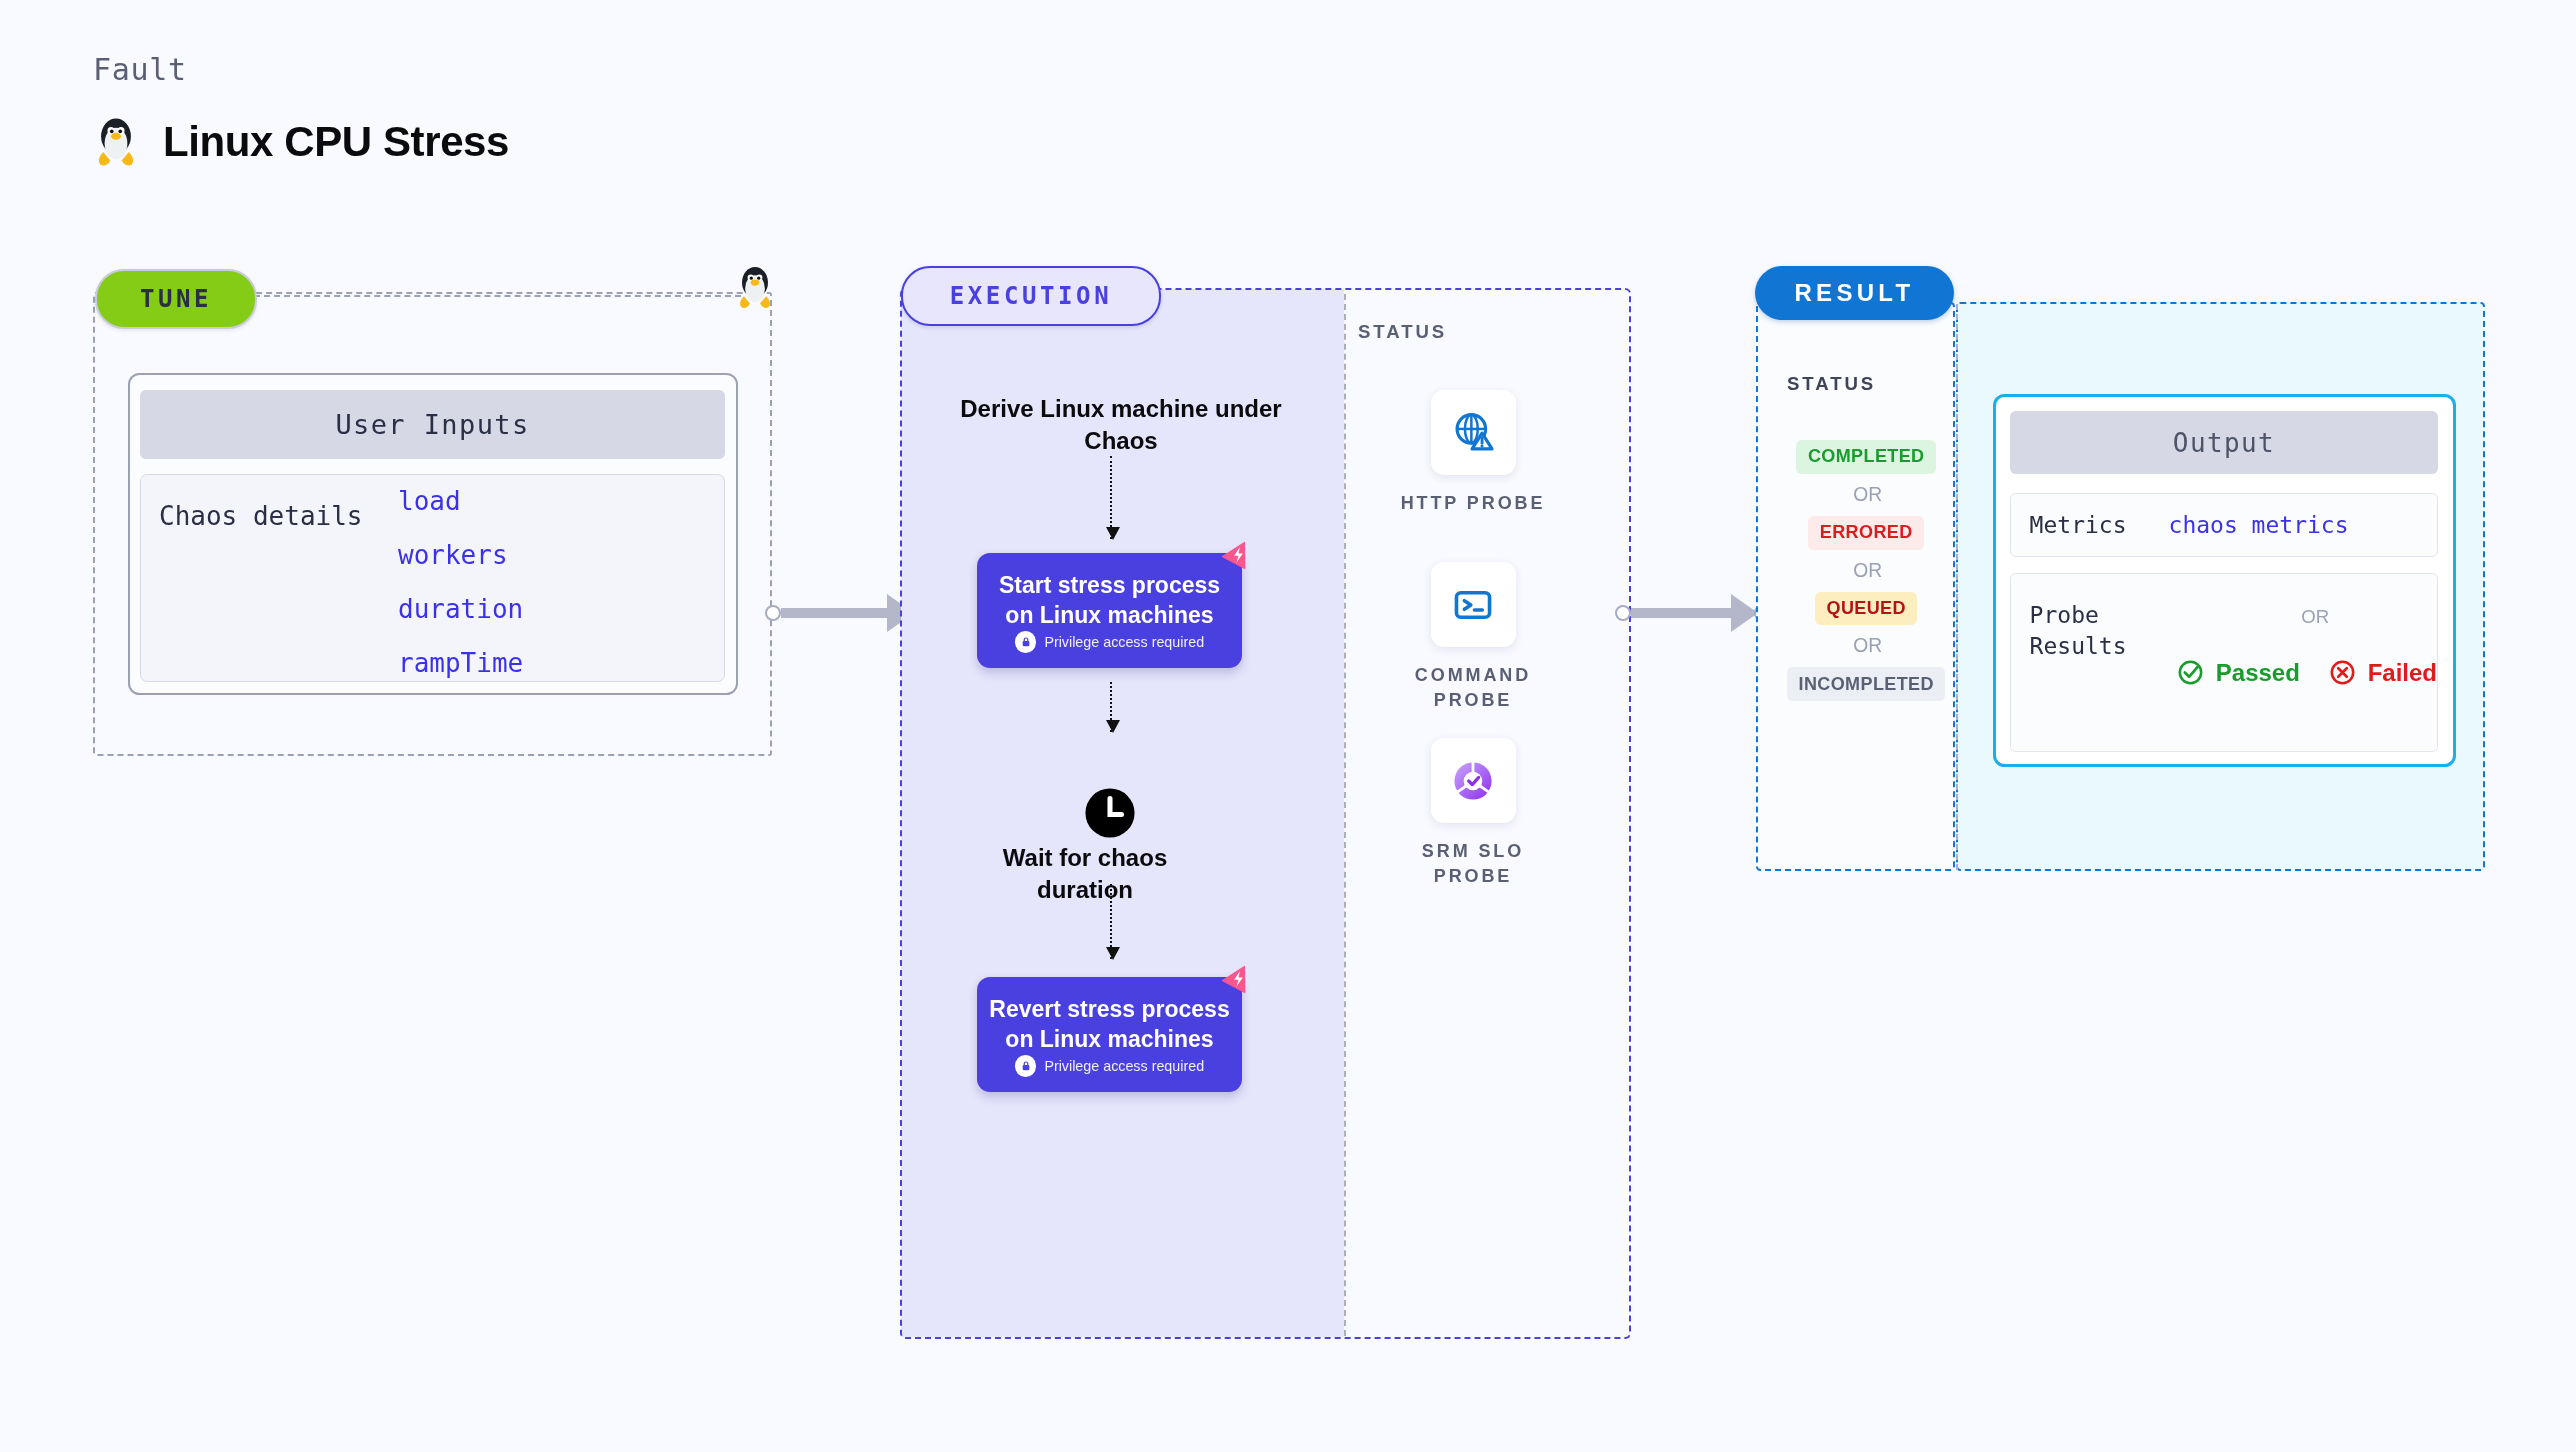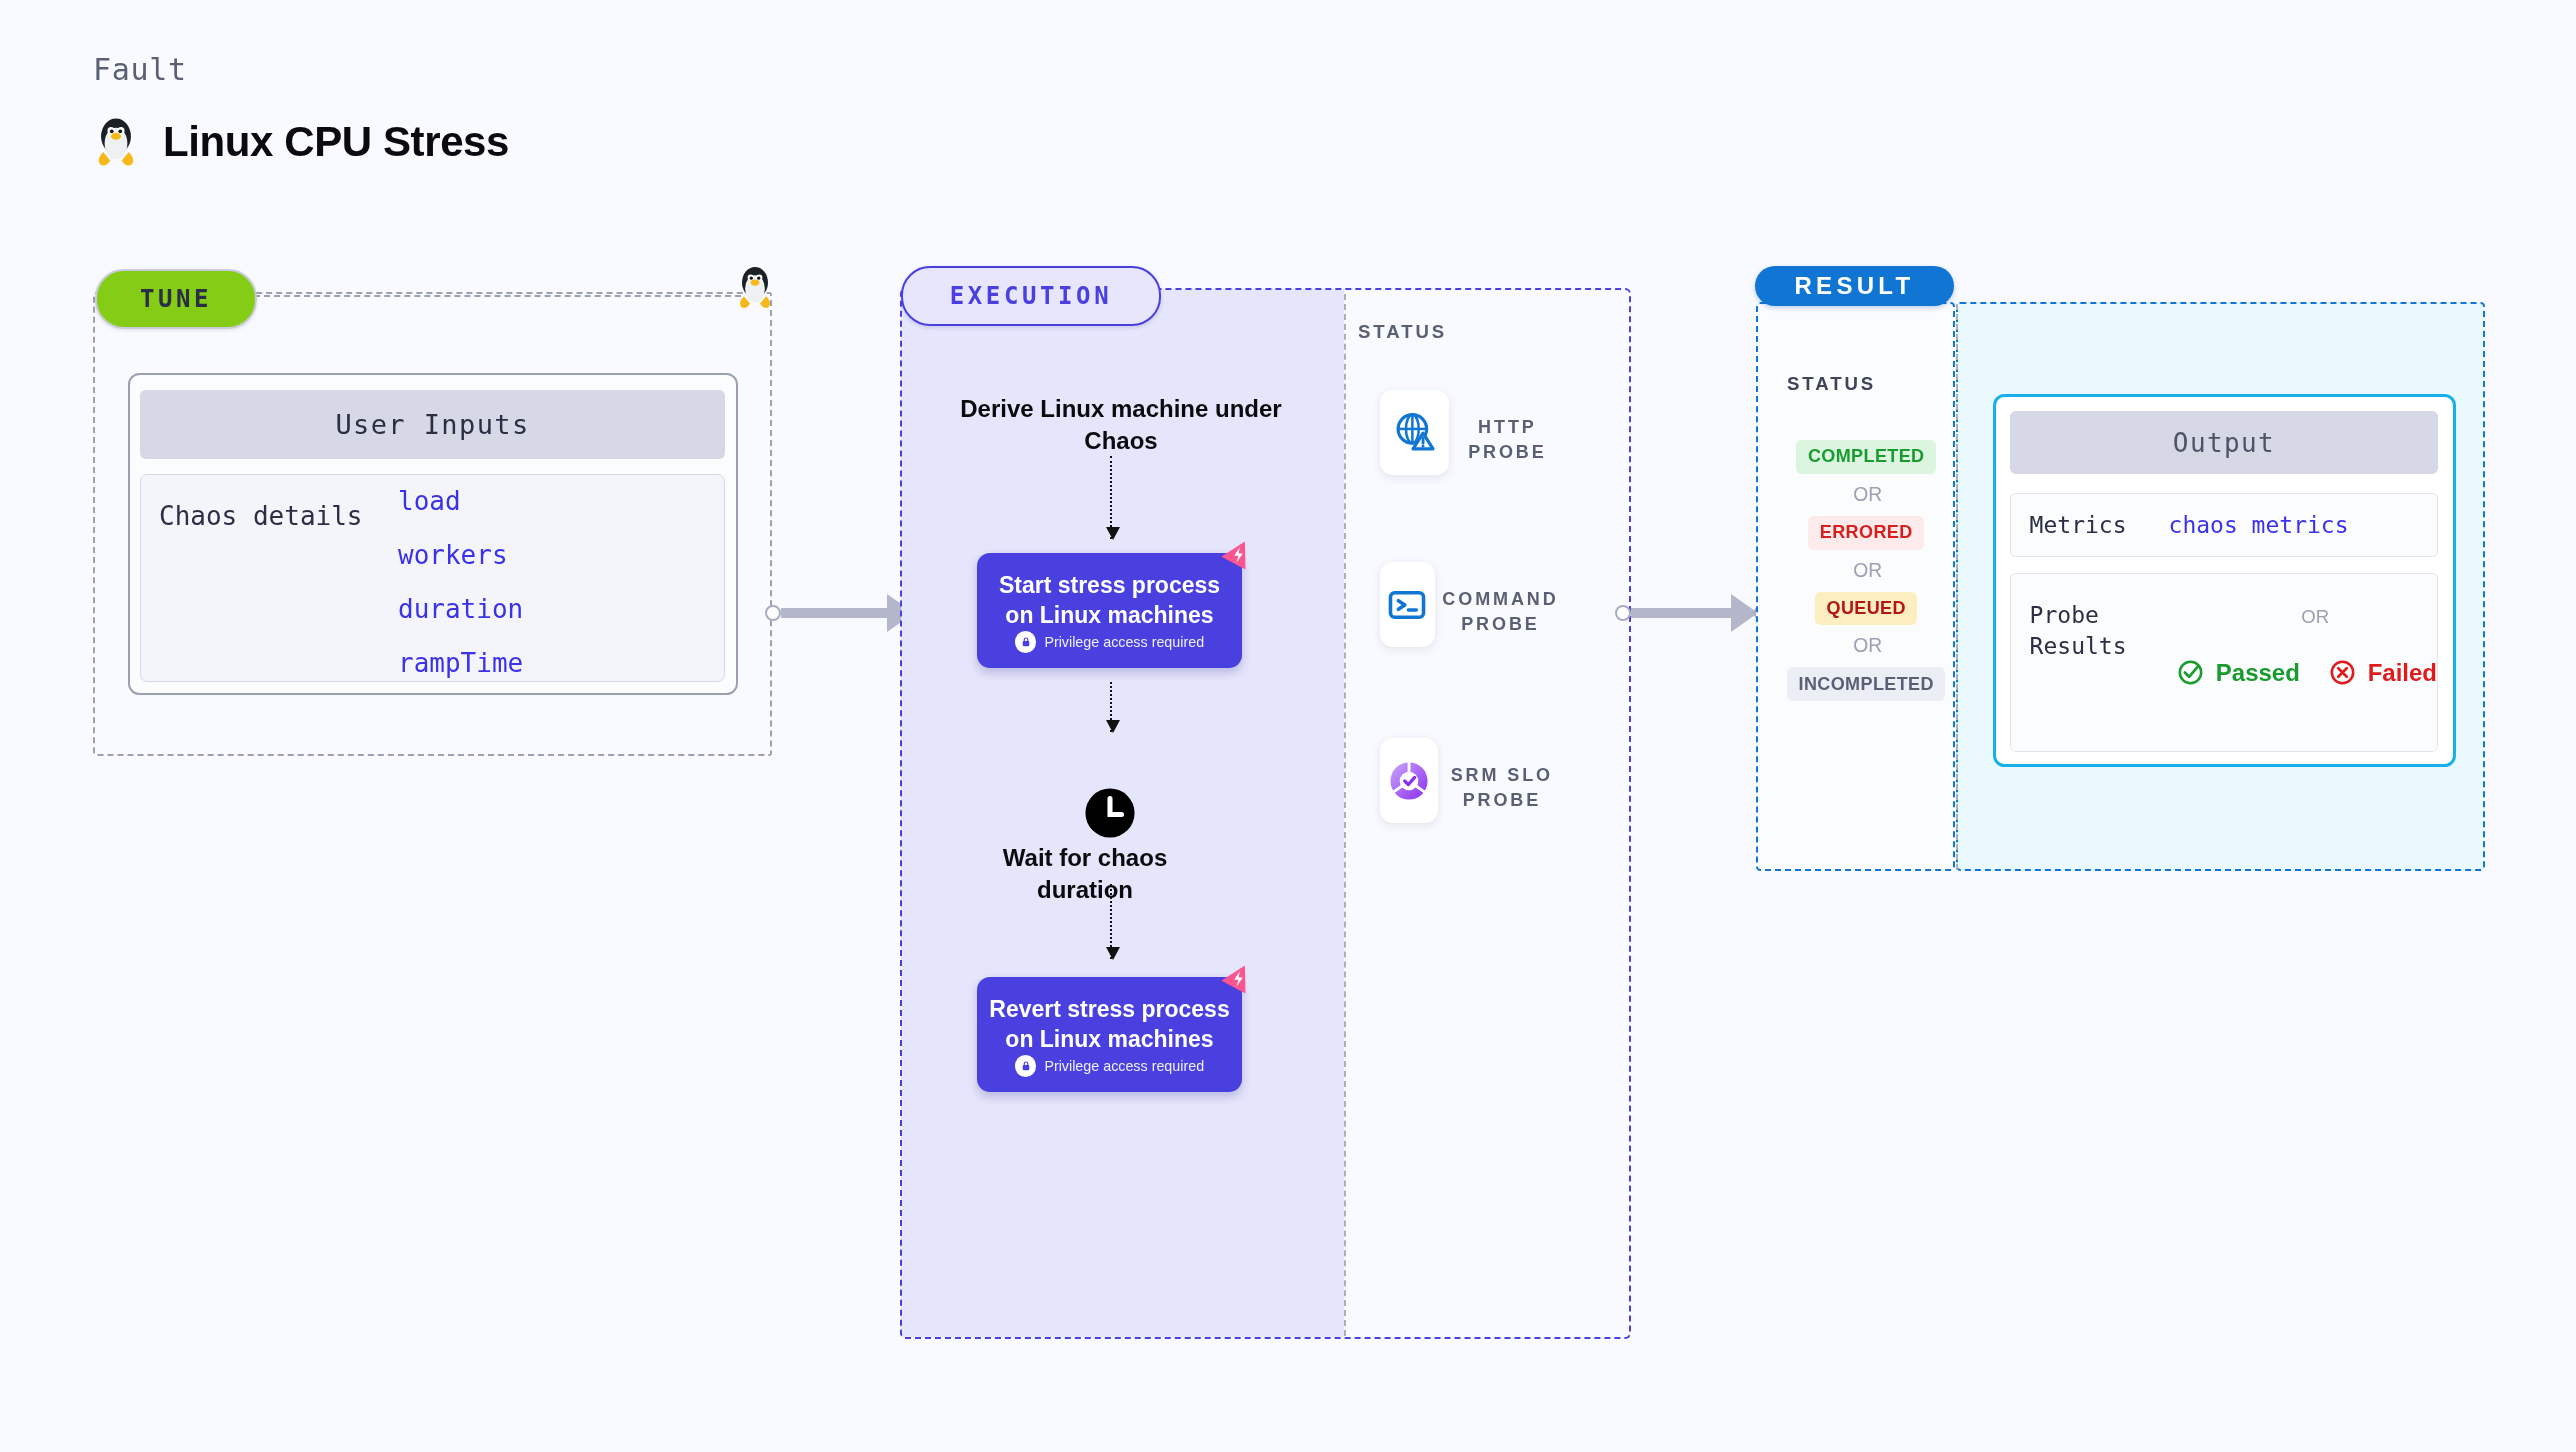--- a/index.html
+++ b/index.html
@@ -63,31 +63,31 @@
   #arr1{left:1110px;top:456px;height:83px;}
   #arr2{left:1110px;top:682px;height:50px;}
   #arr3{left:1110px;top:884px;height:75px;}
   .arrowhead{position:absolute;width:0;height:0;border-left:7.9px solid transparent;border-right:7.9px solid transparent;border-top:13px solid #111;}
 
   #clock-icon{left:1084px;top:787px;}
   #wait-title{left:967px;top:842px;width:236px;text-align:center;font-size:24px;font-weight:bold;color:#0b0b0e;line-height:1.35;}
 
   
   #probes-label{left:1358px;top:321px;font-size:18.6px;font-weight:bold;color:#5a6074;letter-spacing:2.9px;}
-  .probe{position:absolute;display:flex;flex-direction:row;align-items:center;width:186px;}
+  .probe{position:absolute;display:flex;flex-direction:column;align-items:center;width:186px;}
   .probe-tile{width:85px;height:85px;background:#fff;border-radius:13px;box-shadow:0 2.9px 8.6px rgba(40,50,90,.10);
               display:flex;align-items:center;justify-content:center;}
   .probe-name{margin-top:15.8px;font-size:18px;font-weight:bold;color:#5a6074;letter-spacing:2.9px;text-align:center;line-height:1.4;}
   #probe-1{left:1380px;top:390px;}
   #probe-2{left:1380px;top:562px;}
   #probe-3{left:1380px;top:738px;}
 
   
   #result-panel{left:1756px;top:302px;width:199px;height:569px;border:2.9px dashed #1176d3;border-radius:4.3px;background:#fbfcfe;box-sizing:border-box;}
-  #result-pill{left:1755px;top:266px;width:199px;height:40px;background:#1176d3;border-radius:29px;display:flex;align-items:center;justify-content:center;box-shadow:0 2.1px 5.7px rgba(10,80,170,.25);}
+  #result-pill{left:1755px;top:266px;width:199px;height:54px;background:#1176d3;border-radius:29px;display:flex;align-items:center;justify-content:center;box-shadow:0 2.1px 5.7px rgba(10,80,170,.25);}
   #result-pill span{font-size:24px;font-weight:bold;color:#fff;letter-spacing:4.3px;font-family:"Liberation Sans",sans-serif;}
   #status-label{left:1787px;top:373px;font-size:18.6px;font-weight:bold;color:#3f4558;letter-spacing:2.9px;}
   #status-list{left:1787px;top:440px;display:flex;flex-direction:column;align-items:center;}
   .status-badge{border-radius:5.7px;padding:6.4px 11.5px;font-size:18px;font-weight:bold;letter-spacing:0.4px;}
   .or-text{font-size:19.3px;color:#9aa1b2;margin:10px 0 10px 2.9px;}
 
   #result-inner-divider{left:1956px;top:304px;width:0;height:566px;border-left:2.1px dashed #a9b0c0;}
 
   
   #output-region{left:1956px;top:302px;width:529px;height:569px;border:2.9px dashed #1176d3;border-radius:4.3px;background:#e9f9fe;box-sizing:border-box;}

